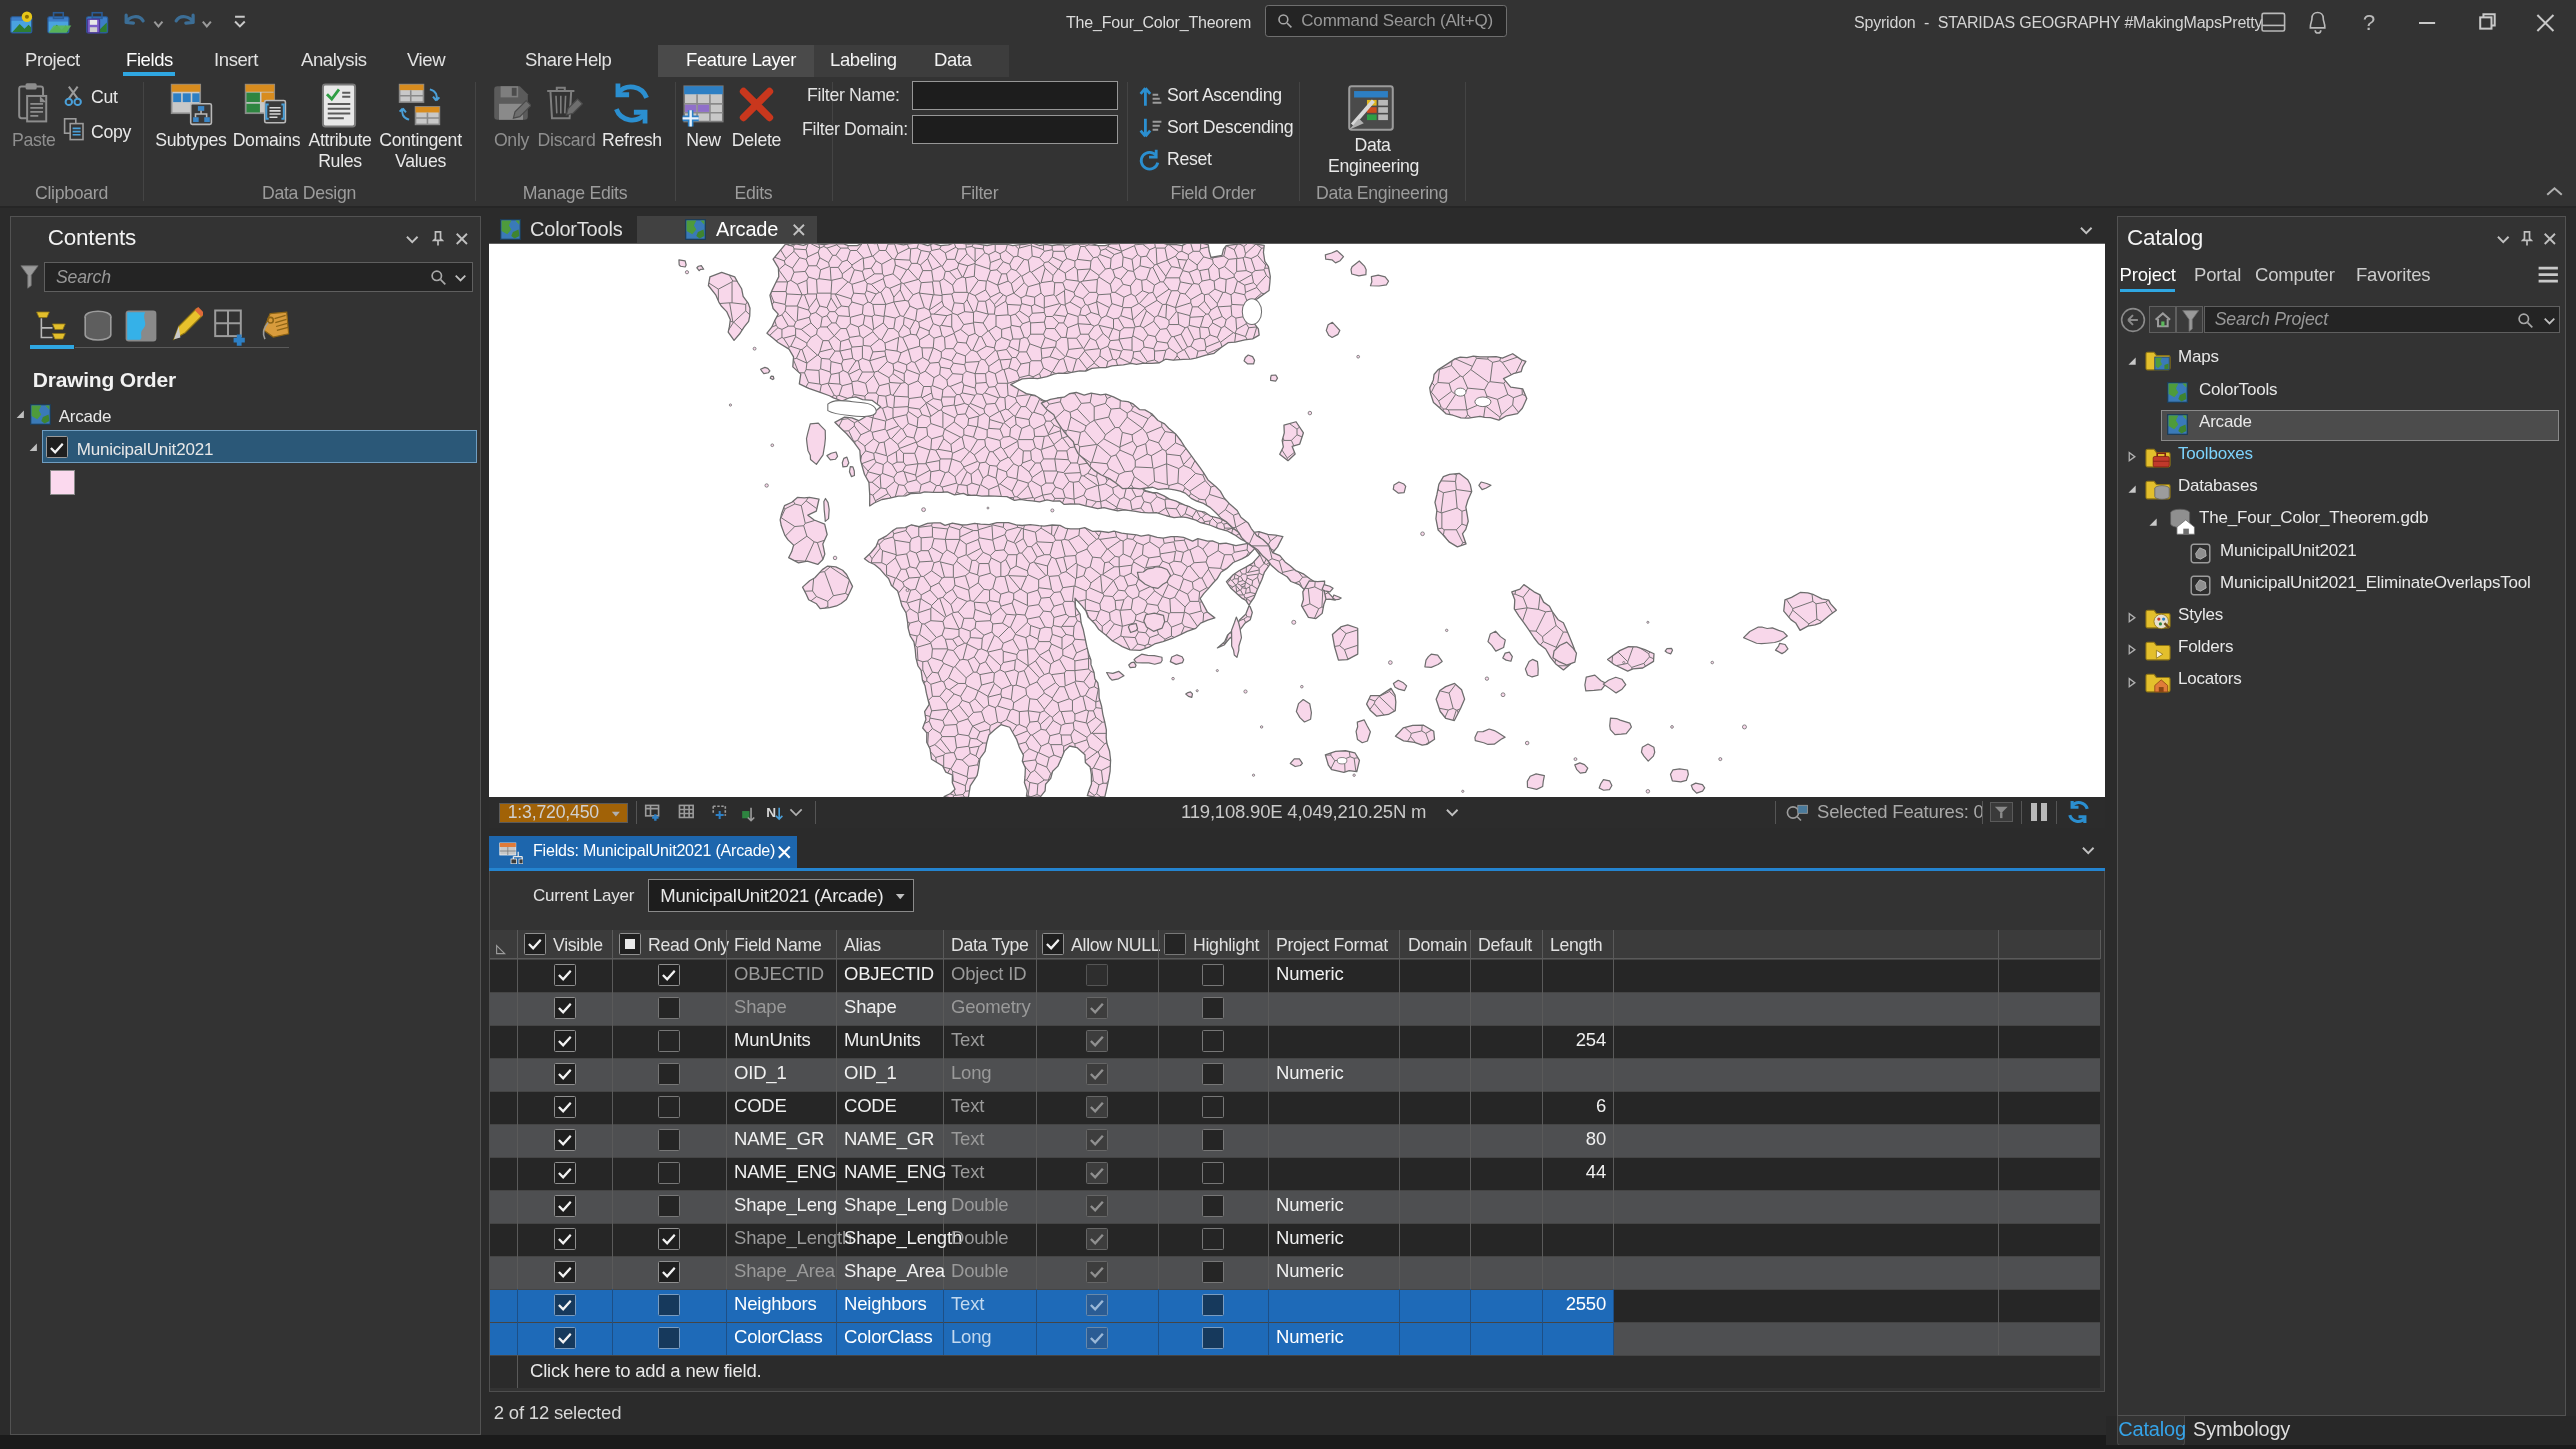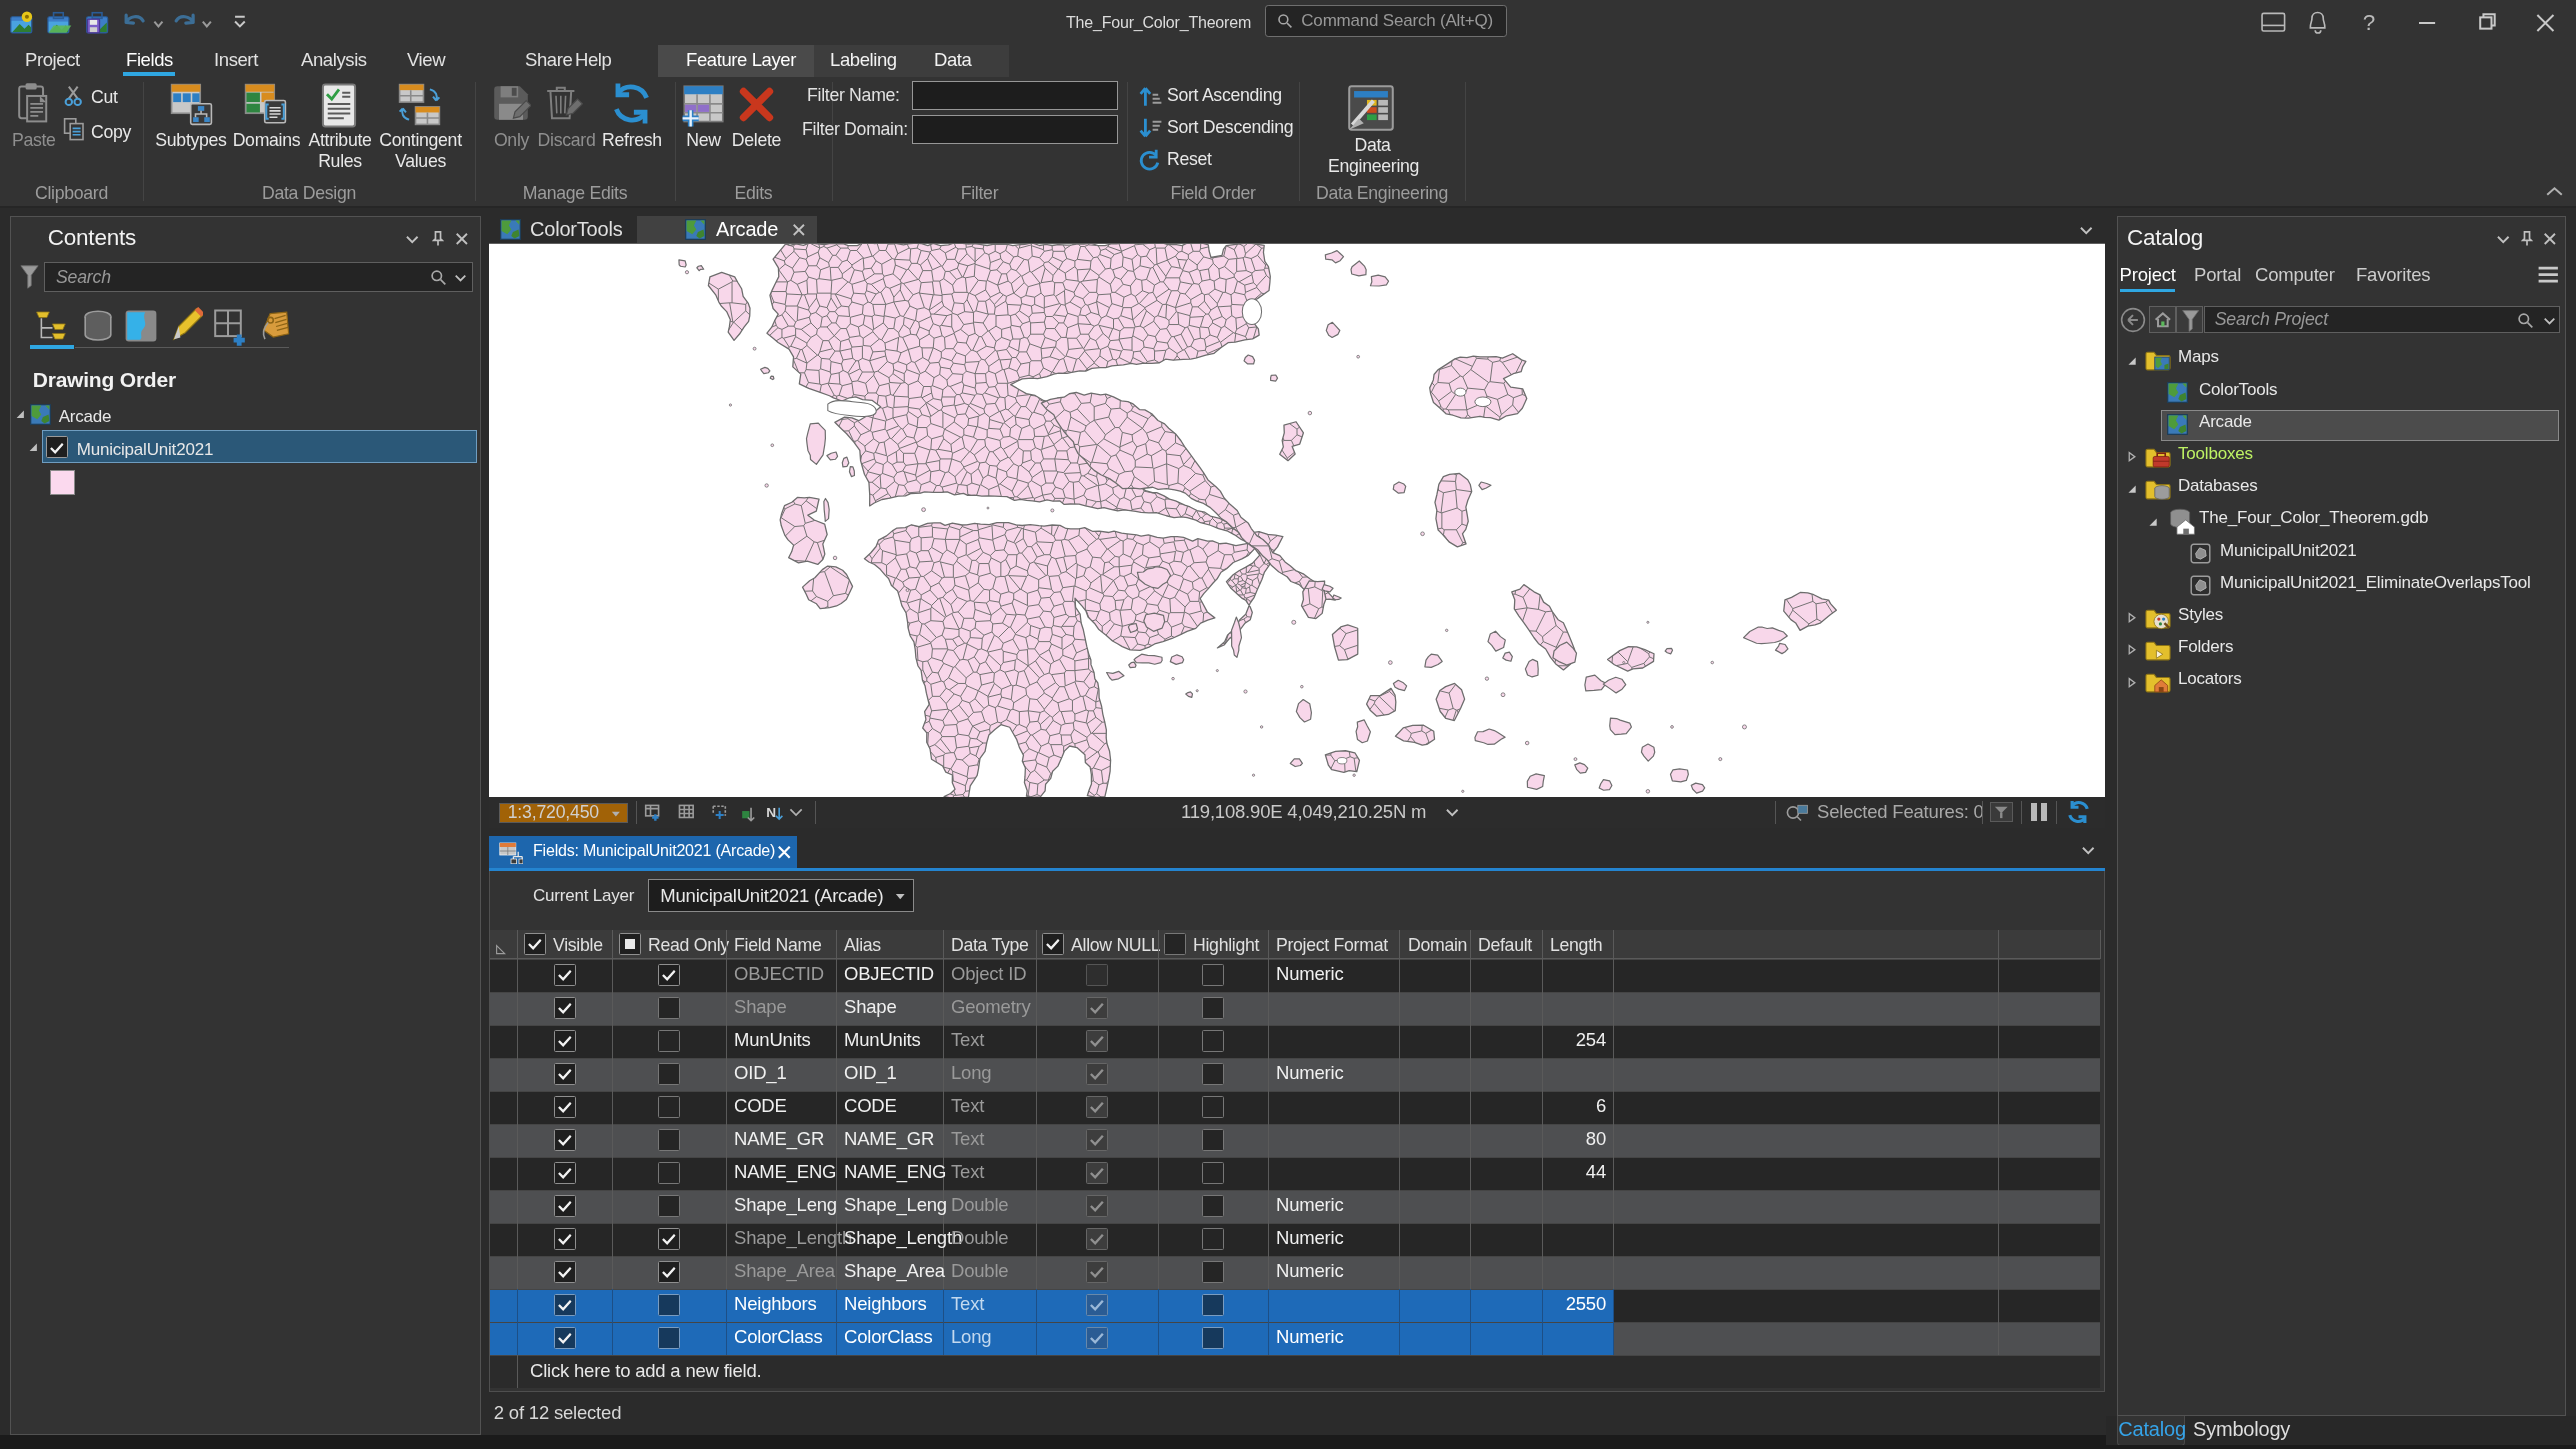--- a/index.html
+++ b/index.html
@@ -57,20 +57,21 @@
     </g>
   </svg>
   <div class="abs" style="left:1066px;top:0;height:45px;line-height:45px;font-size:16px;letter-spacing:-0.2px;color:#dcdcdc;white-space:nowrap;">The_Four_Color_Theorem</div>
   <div class="abs ctr" style="left:1265px;top:4.8px;width:242px;height:32px;background:#242424;border:0.8px solid #6f6f6f;border-radius:3.2px;">
     <svg style="margin-left:11.3px;" width="16" height="16" viewBox="0 0 20 20">
           <circle cx="8" cy="8" r="5.5" fill="none" stroke="#a8a8a8" stroke-width="2"></circle>
           <path d="M12.5 12.5 L18 18" stroke="#a8a8a8" stroke-width="2"></path>
         </svg>
     <span style="margin-left:8px;color:#989898;font-size:17px;white-space:nowrap;">Command Search (Alt+Q)</span>
   </div>
+  <div class="abs" style="left:1854px;top:0;height:45px;line-height:45px;font-size:16px;letter-spacing:-0.2px;color:#d4d4d4;white-space:nowrap;">Spyridon&nbsp; -&nbsp; STARIDAS GEOGRAPHY #MakingMapsPretty</div>
   <svg class="abs" style="left:2254px;top:9.7px;font-size:24px" width="322" height="26" viewBox="0 0 400 32">
     <g stroke="#b9b9b9" stroke-width="2" fill="none">
       <rect x="10" y="4" width="28" height="22" rx="2"></rect>
       <path d="M10 19 L38 19"></path>
       <path d="M70 22 C70 15 72 15 72 10 C72 6 75 3 79 3 C83 3 86 6 86 10 C86 15 88 15 88 22 Z"></path>
       <path d="M76 25 a3.5 3.5 0 0 0 7 0"></path>
     </g>
     <text x="135" y="25" font-size="28" fill="#b9b9b9" font-family="Liberation Sans">?</text>
     <path d="M205 16 L225 16" stroke="#c9c9c9" stroke-width="2.5"></path>
     <g stroke="#c9c9c9" stroke-width="2.5" fill="none">
@@ -1194,21 +1195,21 @@
 <div class="abs" style="left:81px;top:195px;color:#e8e8e8;">Arcade</div>
 <svg class="abs" style="left:8px;top:234px" width="11.3" height="11.3" viewBox="0 0 14 14">
         <path d="M4 2 L11 7 L4 12 Z" fill="none" stroke="#b0b0b0" stroke-width="1.6"></path>
       </svg>
 <svg class="abs" style="left:27px;top:229px" width="26" height="22.5" viewBox="0 0 32 28">
         <path d="M1 6 a2 2 0 0 1 2-2 L11 4 L14 8 L29 8 a2 2 0 0 1 2 2 L31 24 a2 2 0 0 1 -2 2 L3 26 a2 2 0 0 1 -2-2 Z" fill="#e3bf2c" stroke="#8d7415" stroke-width="1.3"></path>
         <rect x="10" y="13" width="20" height="13" rx="2" fill="#c0392b" stroke="#7a1f14"></rect>
         <path d="M15 13 L15 9 L25 9 L25 13" fill="none" stroke="#7a1f14" stroke-width="2"></path>
         <path d="M10 19 L30 19" stroke="#7a1f14"></path>
       </svg>
-<div class="abs" style="left:60px;top:227px;color:#bef264;text-align:right;">Toolboxes</div>
+<div class="abs" style="left:60px;top:227px;color:#7dd3fc;text-align:right;">Toolboxes</div>
 <svg class="abs" style="left:8px;top:266px" width="11.3" height="11.3" viewBox="0 0 14 14">
         <path d="M12 3 L12 12 L3 12 Z" fill="#c9c9c9"></path>
       </svg>
 <svg class="abs" style="left:27px;top:261px" width="26" height="22.5" viewBox="0 0 32 28">
         <path d="M1 6 a2 2 0 0 1 2-2 L11 4 L14 8 L29 8 a2 2 0 0 1 2 2 L31 24 a2 2 0 0 1 -2 2 L3 26 a2 2 0 0 1 -2-2 Z" fill="#e3bf2c" stroke="#8d7415" stroke-width="1.3"></path>
         <ellipse cx="21" cy="13" rx="9" ry="3.5" fill="#9c9c9c" stroke="#5f5f5f"></ellipse>
         <path d="M12 13 L12 23 a9 3.5 0 0 0 18 0 L30 13" fill="#9c9c9c" stroke="#5f5f5f"></path>
       </svg>
 <div class="abs" style="left:60px;top:259px;color:#e8e8e8;">Databases</div>
 <svg class="abs" style="left:29px;top:299px" width="11.3" height="11.3" viewBox="0 0 14 14">

